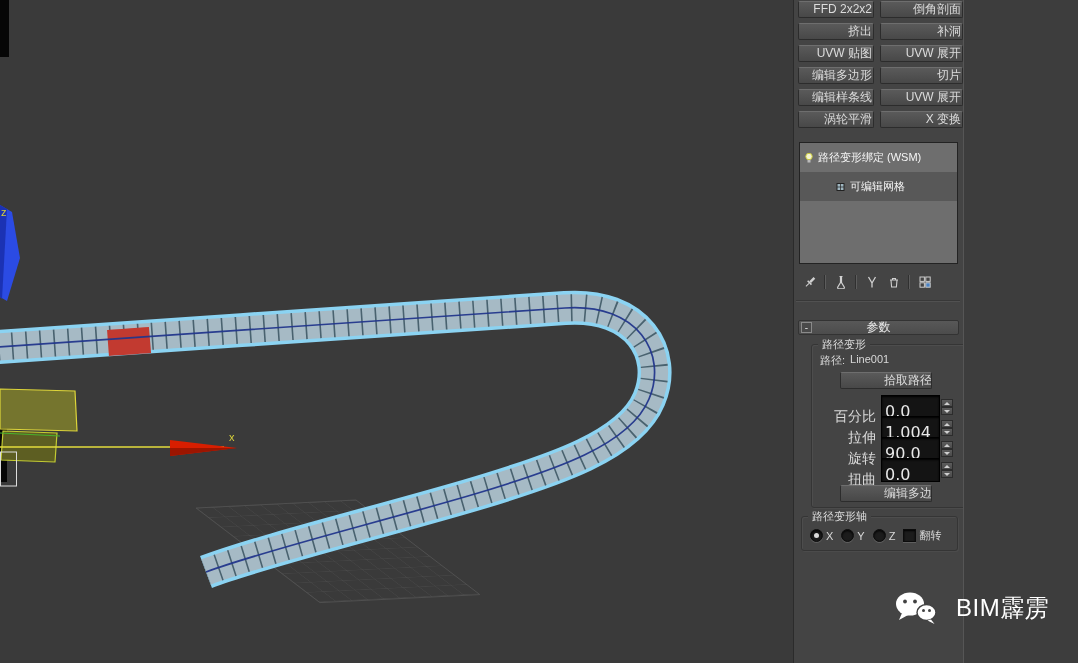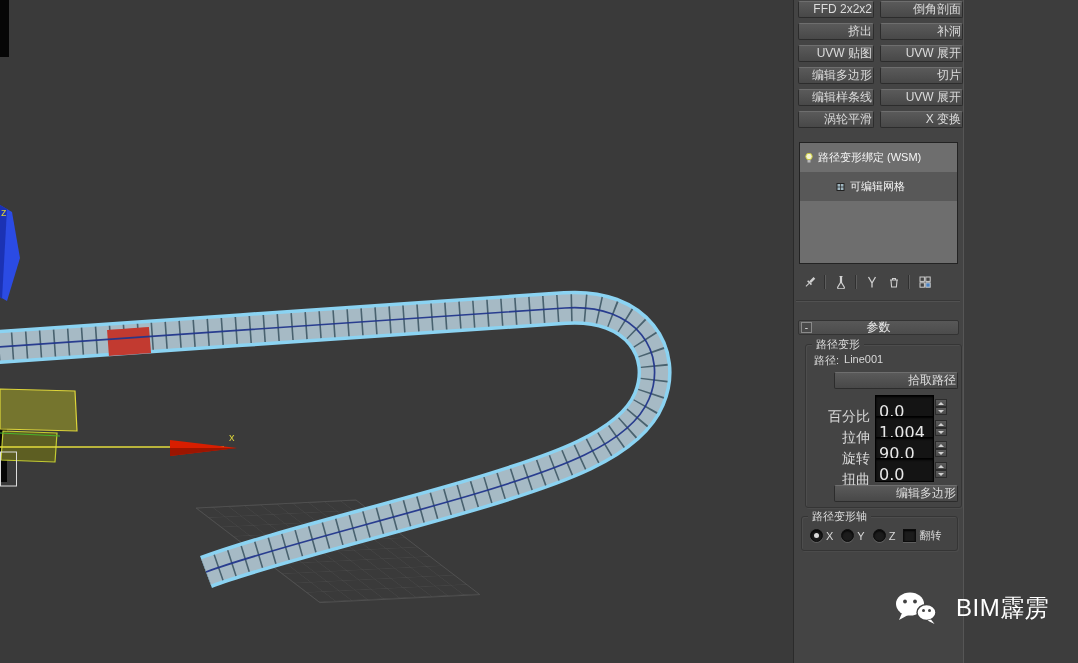--- a/index.html
+++ b/index.html
@@ -25,21 +25,21 @@
   .vsep{width:0;height:14px;border-left:1px solid #303030;border-right:1px solid #5c5c5c;margin:0 2px;}
   .paneldiv{position:absolute;left:2px;top:300px;width:164px;border-top:1px solid #383838;border-bottom:1px solid #515151;}
   .rollout{position:absolute;left:4px;top:320px;width:161px;height:15px;background:linear-gradient(#585858,#4c4c4c);
            border:1px solid #333;border-radius:2px;box-sizing:border-box;color:#e8e8e8;font-size:12px;line-height:13px;text-align:center;}
   .collapsebox{position:absolute;left:2px;top:1px;width:11px;height:11px;border:1px solid #8a8a8a;background:#4a4a4a;
            font-size:10px;line-height:9px;text-align:center;color:#ddd;box-sizing:border-box;}
   .group{position:absolute;border:1px solid #353535;border-radius:3px;
          box-shadow:inset 1px 1px 0 rgba(255,255,255,.05),1px 1px 0 rgba(255,255,255,.04);}
   .grouplabel{position:absolute;top:-7px;left:6px;background:#444;padding:0 4px;font-size:11px;color:#dcdcdc;line-height:12px;}
   .pathline{position:absolute;top:8px;left:8px;font-size:11px;color:#d8d8d8;display:flex;gap:5px;}
-  .widebtn{position:absolute;width:124px;padding-left:43px;}
+  .widebtn{position:absolute;width:92px;padding-left:43px;}
   .prow{position:absolute;left:6px;height:16px;display:flex;align-items:center;}
   .plabel{width:58px;text-align:right;font-size:14px;color:#d8d8d8;margin-right:5px;margin-top:20px;}
   .nfield{background:#141414;border:1px solid #000;box-shadow:inset 0 1px 2px #000;color:#e8e8e8;font-size:16px;
           height:14px;width:54px;padding:8px 0 0 3px;font-family:"DejaVu Sans",sans-serif;box-sizing:content-box;}
   .spin{display:flex;flex-direction:column;margin-left:1px;}
   .spin b{display:block;width:12px;height:8px;background:linear-gradient(#5c5c5c,#4a4a4a);
           border:1px solid #2c2c2c;box-sizing:border-box;position:relative;}
   .spin b::after{content:"";position:absolute;left:2px;top:2px;border-left:3px solid transparent;border-right:3px solid transparent;}
   .spin b.up::after{border-bottom:3px solid #cfcfcf;}
   .spin b.dn::after{border-top:3px solid #cfcfcf;}
@@ -173,21 +173,21 @@
       </span>
     </div>
 
     <div class="paneldiv"></div>
 
     <div class="rollout">
       <span class="collapsebox">-</span>
       <span>参数</span>
     </div>
 
-    <div class="group" style="left:11px;top:344px;width:155px;height:162px;">
+    <div class="group" style="left:17px;top:344px;width:155px;height:162px;">
       <span class="grouplabel">路径变形</span>
 
       <div class="pathline">
         <span>路径:</span>
         <span>Line001</span>
       </div>
 
       <div class="btn widebtn" style="left:28px;top:27px;">拾取路径</div>
 
       <div class="prow" style="top:54px;">

